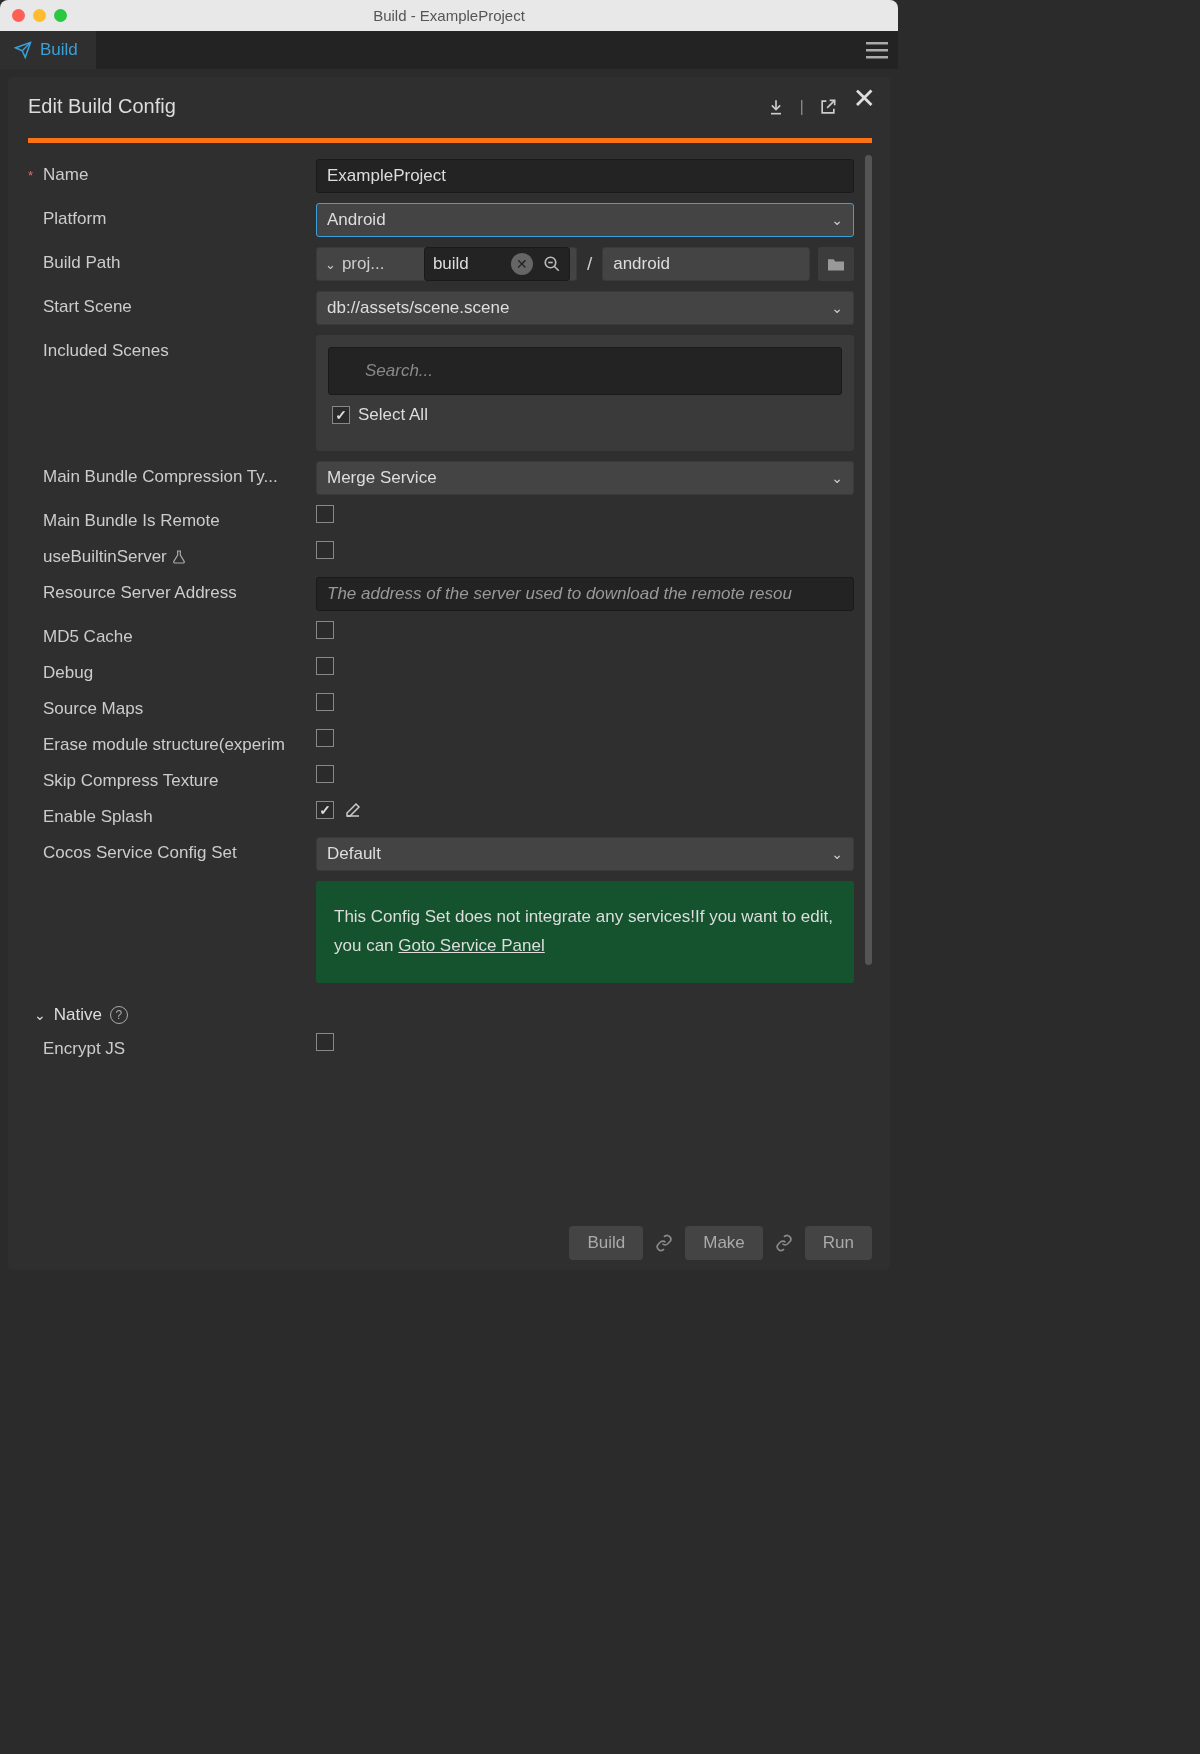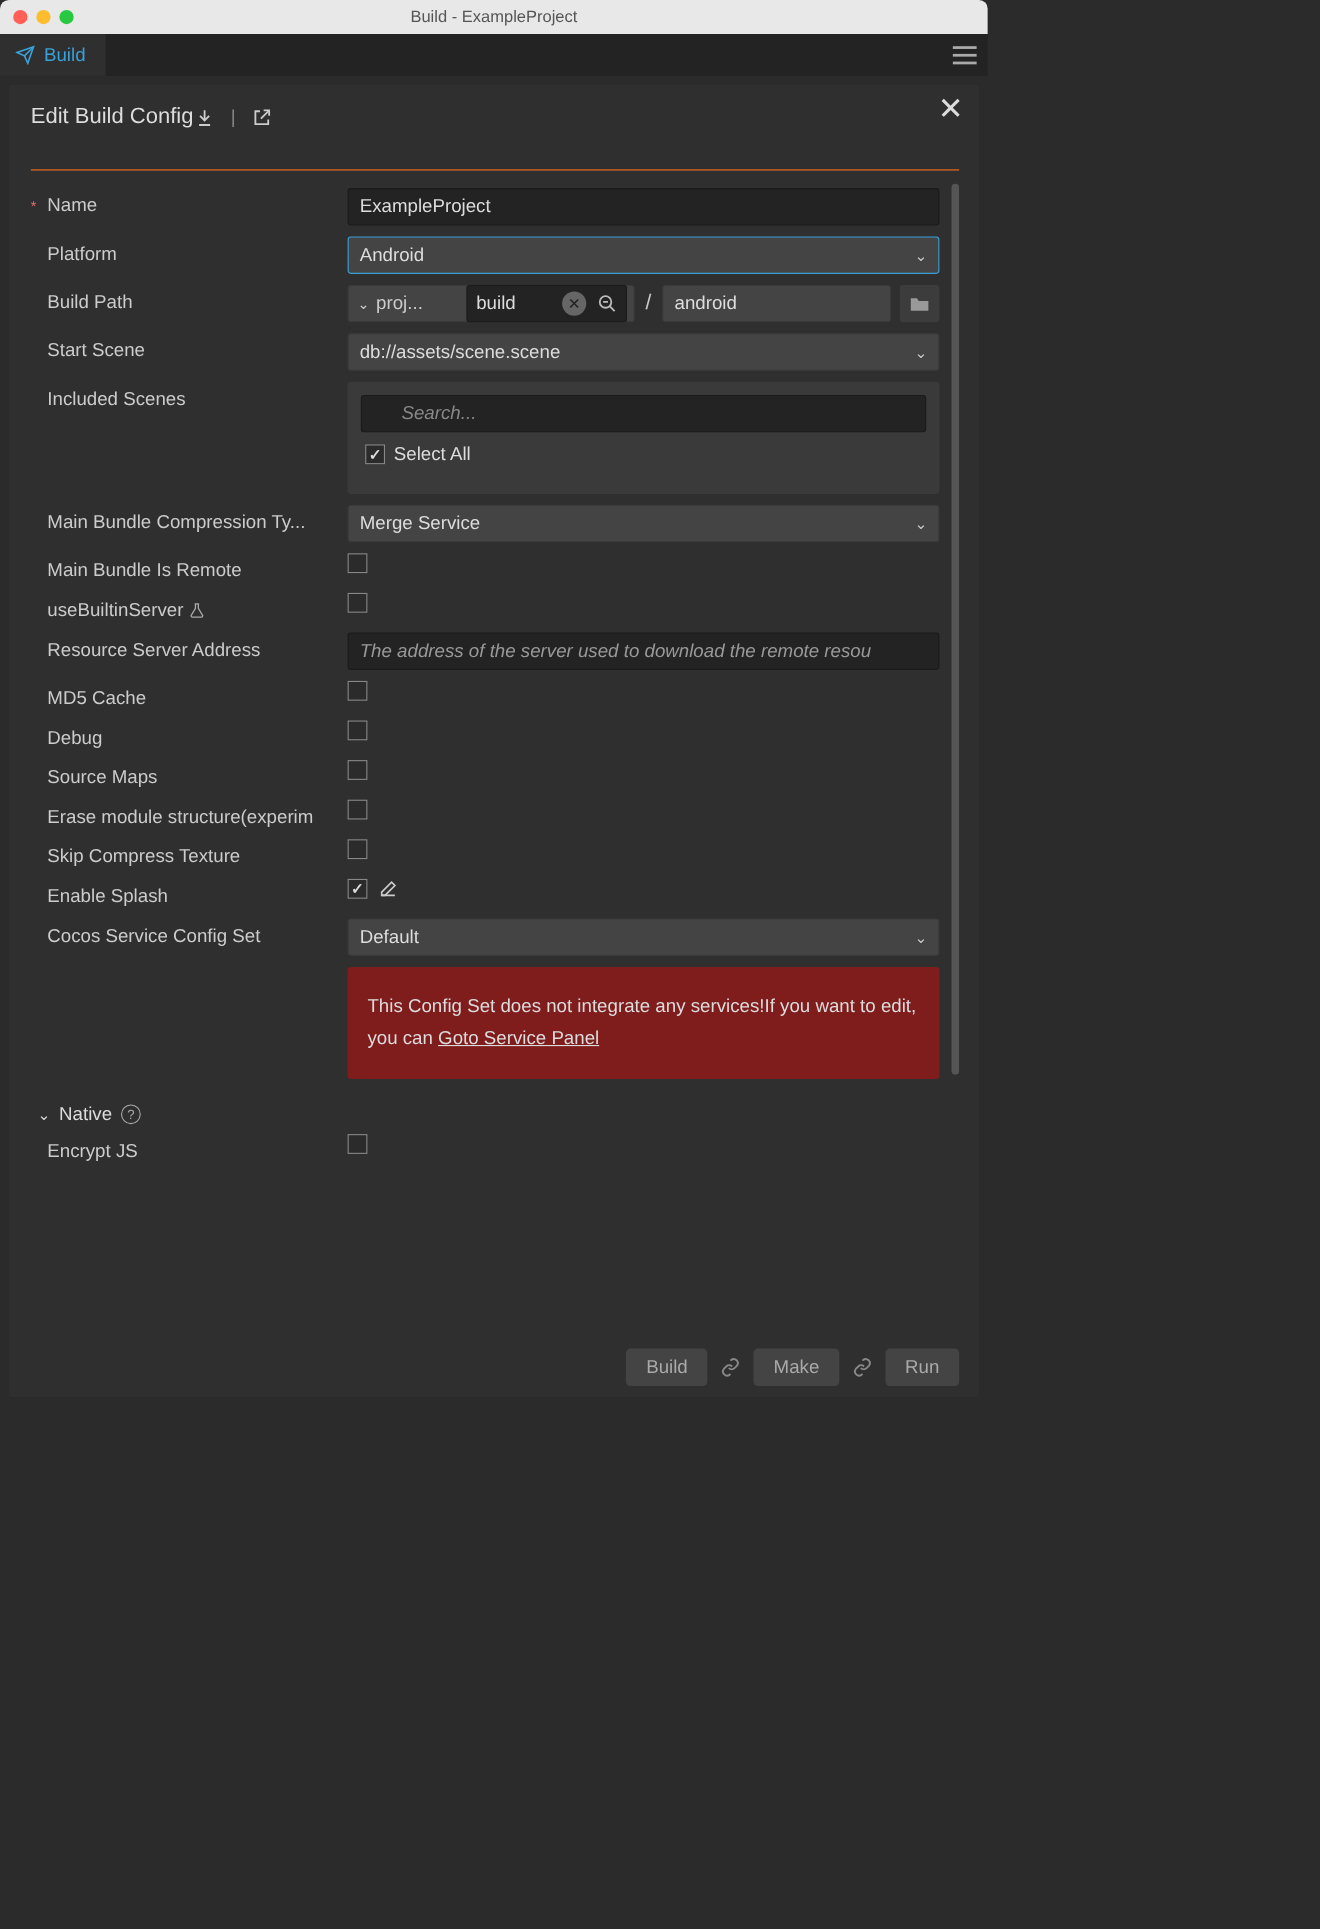--- a/index.html
+++ b/index.html
@@ -64,23 +64,24 @@
       padding: 18px 18px 6px 20px;
       background: #2f2f2f;
       height: calc(100% - 31px - 38px - 16px);
       border-radius: 3px;
       position: relative;
       display: flex;
       flex-direction: column;
     }
     .panel-header {
       display: flex;
-      align-items: center;
-      padding-bottom: 36px;
-      border-bottom: 1px solid #f97316;
+      justify-content: space-between;
+      align-items: center;
+      padding-bottom: 20px;
+      border-bottom: 5px solid #f97316;
     }
     .panel-title {
       color: #ddd;
       font-size: 20px;
       font-weight: 400;
     }
     .panel-header-icons {
       display: flex;
       align-items: center;
       gap: 14px;
@@ -227,21 +228,21 @@
       cursor: pointer;
     }
     .scenes-box {
       background: #3a3a3a;
       border-radius: 3px;
       width: 100%;
       padding: 12px 12px 16px 12px;
     }
     .scenes-box .searchinput {
       background: #232323;
-      height: 34px;
+      height: 48px;
       font-style: italic;
       color: #888;
       padding-left: 36px;
     }
     .scenes-box input::placeholder { color: #888; font-style: italic; }
     .selall {
       display: flex; align-items: center; gap: 8px;
       padding: 10px 4px 10px 4px;
       color: #ddd;
     }
@@ -268,21 +269,21 @@
     .scene-row .scene-path { color: #777; }
     .scene-row .spacer { flex: 1; }
     .scene-row .home-icon { color: #bbb; font-size: 17px; }
     .scene-row .bar { width: 7px; height: 22px; background: #666; margin-left: 8px; }
     .chk-only {
       display: flex; align-items: center; gap: 10px;
     }
     .enable-splash-icons { display:flex; gap:10px; align-items:center; }
     .edit-icon-svg { width:18px; height:18px; }
     .notice {
-      background: #7f1d1d;
+      background: #14532d;
       border-radius: 3px;
       padding: 22px 18px;
       color: #ddd;
       line-height: 1.7;
     }
     .notice a { color: #ddd; text-decoration: underline; cursor: pointer; }
     .section-head {
       display: flex; align-items: center; gap: 8px;
       color: #ddd; font-size: 17px;
       padding: 12px 0 8px 6px;

